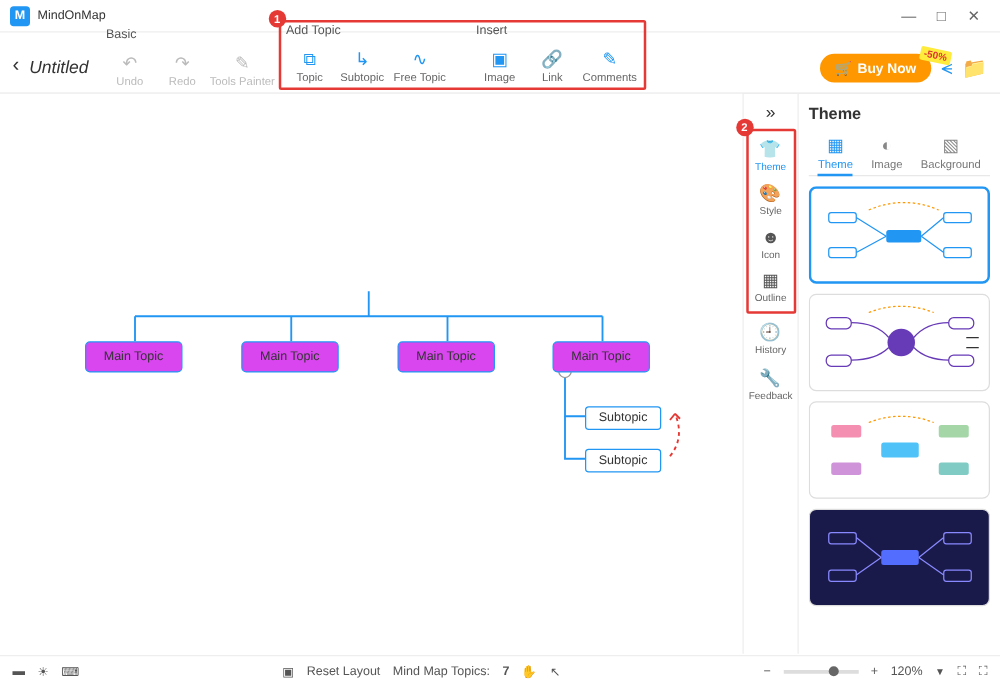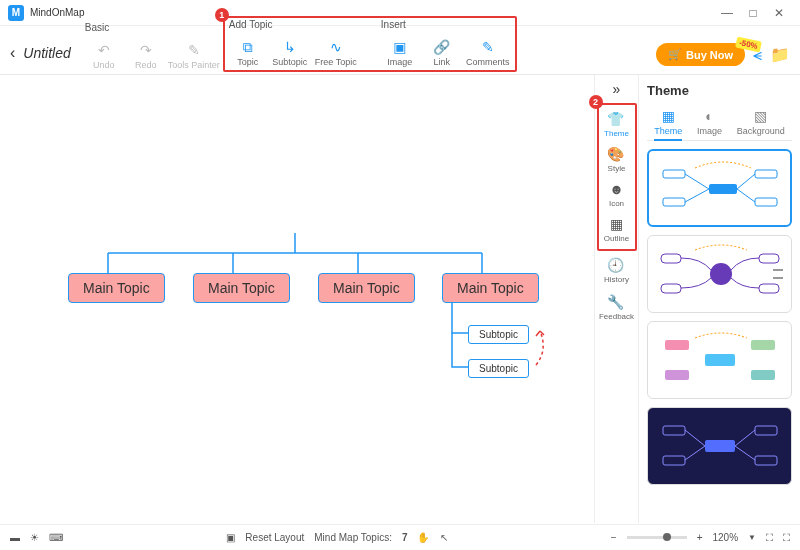--- a/index.html
+++ b/index.html
@@ -59,21 +59,21 @@
   .ttab .tlbl { font-size: 9px; color: #777; margin-top: 2px; }
   .ttab.active .tlbl { color: #2196F3; }
   .ttab.active { border-bottom: 2px solid #2196F3; margin-bottom: -5px; padding-bottom: 3px; }
 
   .theme-list { flex: 1; overflow: hidden; display: flex; flex-direction: column; gap: 8px; }
   .theme-card { border: 1px solid #ddd; border-radius: 6px; height: 78px; display: flex; align-items: center; justify-content: center; cursor: pointer; position: relative; overflow: hidden; }
   .theme-card.active { border: 2px solid #2196F3; }
 
   
   .central { position: absolute; left: 216px; top: 120px; background: #2196F3; color: #fff; font-weight: bold; font-size: 17px; padding: 10px 22px; border-radius: 4px; border: 2px solid #f7c948; }
-  .maint { position: absolute; border: 1.5px solid #2196F3; border-radius: 4px; padding: 6px 14px; font-size: 14px; color: #333; background: #fca5a5; }
+  .maint { position: absolute; border: 1.5px solid #2196F3; border-radius: 4px; padding: 6px 14px; font-size: 10px; color: #333; background: #d946ef; }
   .subt { position: absolute; border: 1.5px solid #2196F3; border-radius: 3px; padding: 3px 10px; font-size: 10px; color: #333; background: #fff; }
   svg.wires { position: absolute; top: 0; left: 0; pointer-events: none; }
 
   .statusbar { position: absolute; left: 0; bottom: 0; height: 26px; width: 100%; border-top: 1px solid #eee; display: flex; align-items: center; padding: 0 10px; font-size: 10px; color: #555; gap: 10px; }
   .statusbar .sp { flex: 1; }
 </style>
 </head>
 <body>
 
 <div class="titlebar">

